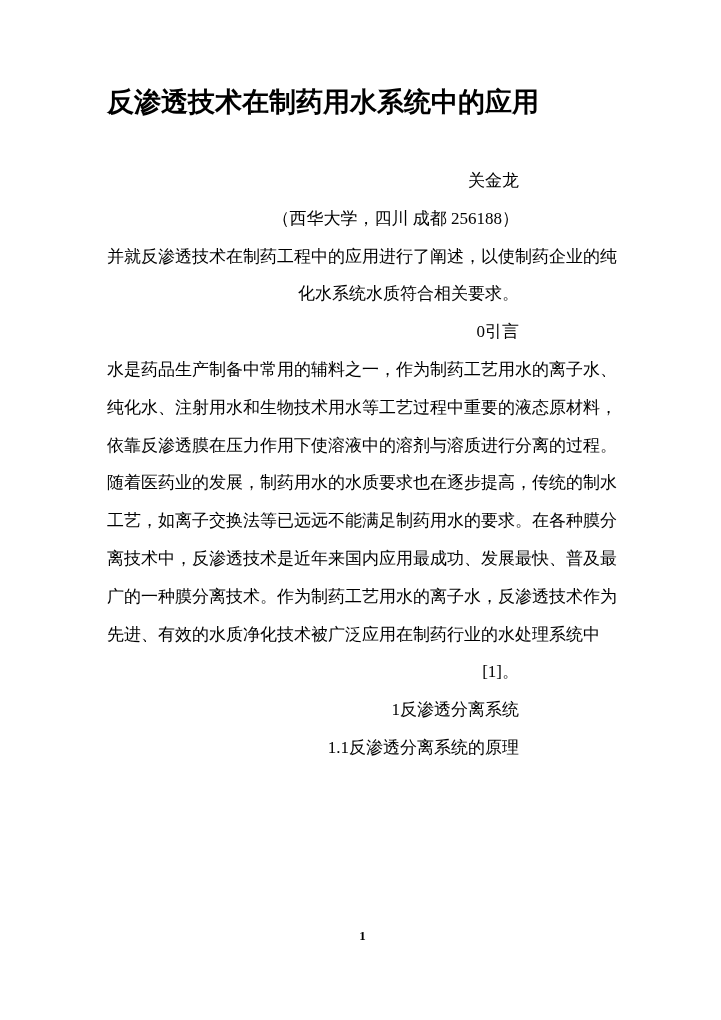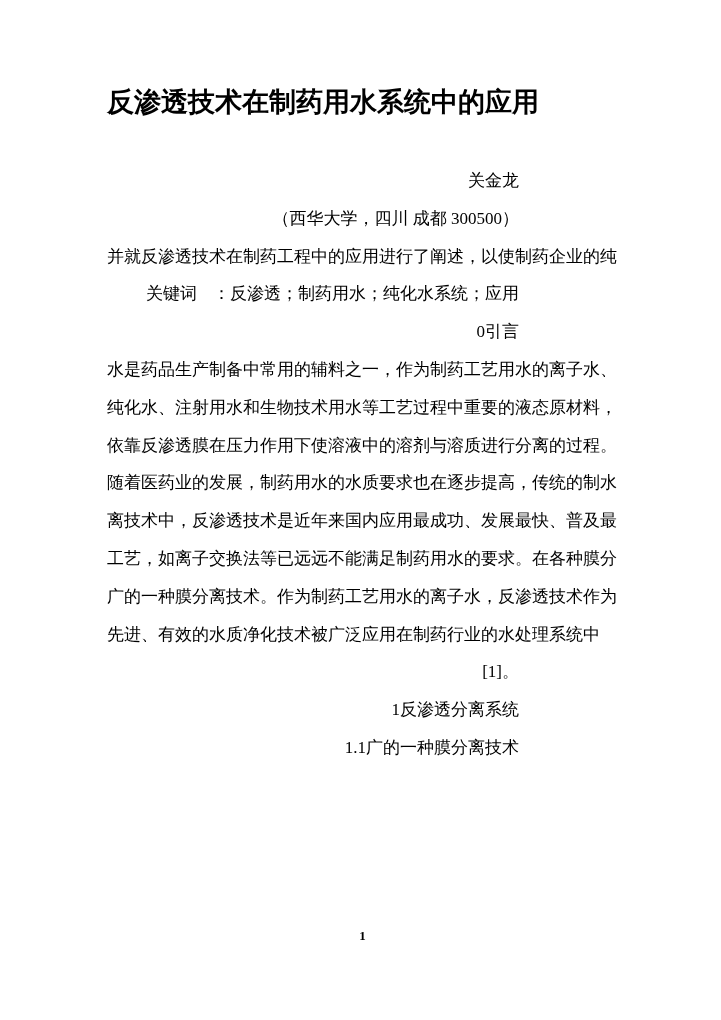--- a/index.html
+++ b/index.html
@@ -50,44 +50,44 @@
 </style>
 </head>
 <body>
 
 <div class="page">
 
   <h1 class="doc-title">反渗透技术在制药用水系统中的应用</h1>
 
   <div class="line byline">关金龙</div>
 
-  <div class="line">（西华大学，四川 成都 300500）</div>
+  <div class="line">（西华大学，四川 成都 256188）</div>
 
   <div>
     <div class="line">并就反渗透技术在制药工程中的应用进行了阐述，以使制药企业的纯</div>
+    <div class="line">化水系统水质符合相关要求。</div>
   </div>
 
-  <div class="line"><span>关键词</span><span style="display:inline-block;width:16px;"></span><span>：反渗透；制药用水；纯化水系统；应用</span></div>
 
   <div class="line"><span class="hnum">0</span><span>引言</span></div>
 
   <div>
     <div class="line">水是药品生产制备中常用的辅料之一，作为制药工艺用水的离子水、</div>
     <div class="line">纯化水、注射用水和生物技术用水等工艺过程中重要的液态原材料，</div>
   </div>
 
   <div>
     <div class="line">依靠反渗透膜在压力作用下使溶液中的溶剂与溶质进行分离的过程。</div>
     <div class="line">随着医药业的发展，制药用水的水质要求也在逐步提高，传统的制水</div>
+    <div class="line">工艺，如离子交换法等已远远不能满足制药用水的要求。在各种膜分</div>
     <div class="line">离技术中，反渗透技术是近年来国内应用最成功、发展最快、普及最</div>
-    <div class="line">工艺，如离子交换法等已远远不能满足制药用水的要求。在各种膜分</div>
     <div class="line">广的一种膜分离技术。作为制药工艺用水的离子水，反渗透技术作为</div>
     <div class="line">先进、有效的水质净化技术被广泛应用在制药行业的水处理系统中</div>
     <div class="line">[1]。</div>
   </div>
 
   <div class="line"><span class="hnum">1</span><span>反渗透分离系统</span></div>
 
-  <div class="line"><span class="hnum wide">1.1</span><span>广的一种膜分离技术</span></div>
+  <div class="line"><span class="hnum wide">1.1</span><span>反渗透分离系统的原理</span></div>
 
   <div class="pagenum">1</div>
 
 </div>
 
 </body></html>

